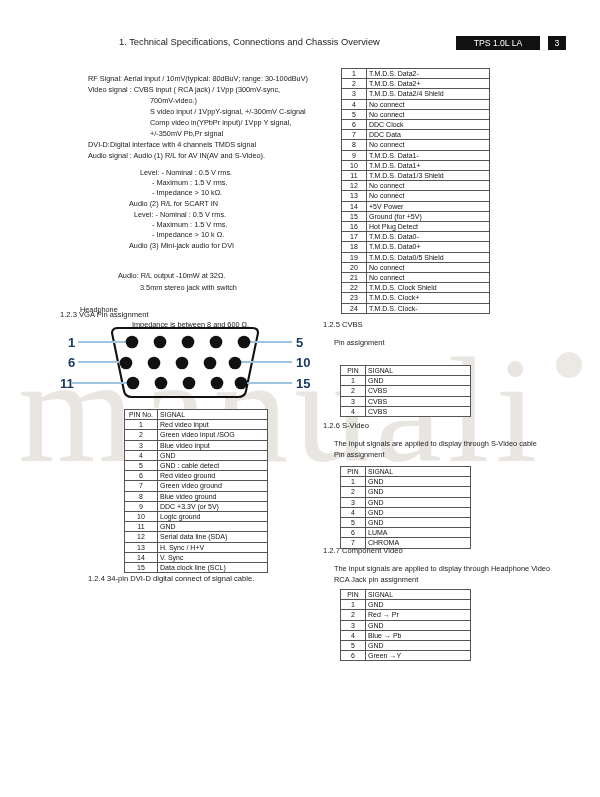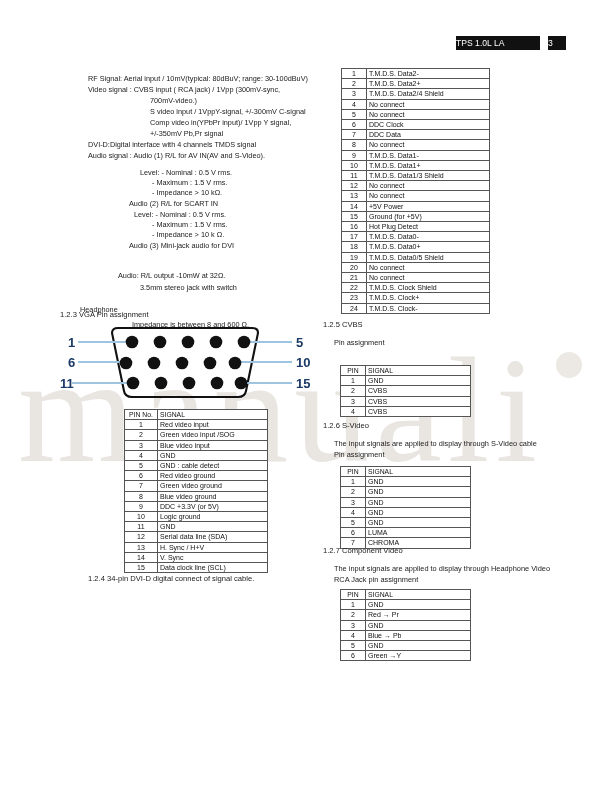--- a/index.html
+++ b/index.html
@@ -46,20 +46,21 @@
     position:absolute; left:0; top:36px; width:600px; height:18px;
   }
   .header-title {
     position:absolute; left:119px; top:1px;
     font-size:9.3px; color:#1a1a1a; white-space:nowrap;
   }
   .badge {
     position:absolute; top:0;
     background:#111111; color:#ffffff;
     font-size:8.6px;
+    text-align:center;
     height:14px; line-height:14px;
   }
   .badge-chassis { left:456px; width:84px; }
   .badge-page { left:548px; width:18px; }
 
   
   .t { position:absolute; font-size:7.3px; white-space:nowrap; line-height:10px; color:#1a1a1a; }
   .sec { position:absolute; font-size:7.6px; white-space:nowrap; color:#1a1a1a; }
   .para { position:absolute; font-size:7.4px; line-height:10.5px; color:#1a1a1a; }
 
@@ -112,20 +113,21 @@
 </style>
 </head>
 <body>
 
 <div class="page">
 
   <div class="watermark">manuali</div>
   <div class="wm-ring"></div>
 
   <div class="header layer">
+    <div class="header-title">1. Technical Specifications, Connections and Chassis Overview</div>
     <div class="badge badge-chassis">TPS 1.0L LA</div>
     <div class="badge badge-page">3</div>
   </div>
 
   <div class="layer" id="spec-block">
       <div class="t" style="left: 88px; top: 74px;">RF Signal: Aerial input / 10mV(typical: 80dBuV; range: 30-100dBuV)</div>
       <div class="t" style="left: 88px; top: 85px;">Video signal : CVBS input ( RCA jack) / 1Vpp (300mV-sync,</div>
       <div class="t" style="left: 150px; top: 96px;">700mV-video.)</div>
       <div class="t" style="left: 150px; top: 107px;">S video input / 1VppY-signal, +/-300mV C-signal</div>
       <div class="t" style="left: 150px; top: 118px;">Comp video in(YPbPr input)/ 1Vpp Y signal,</div>

